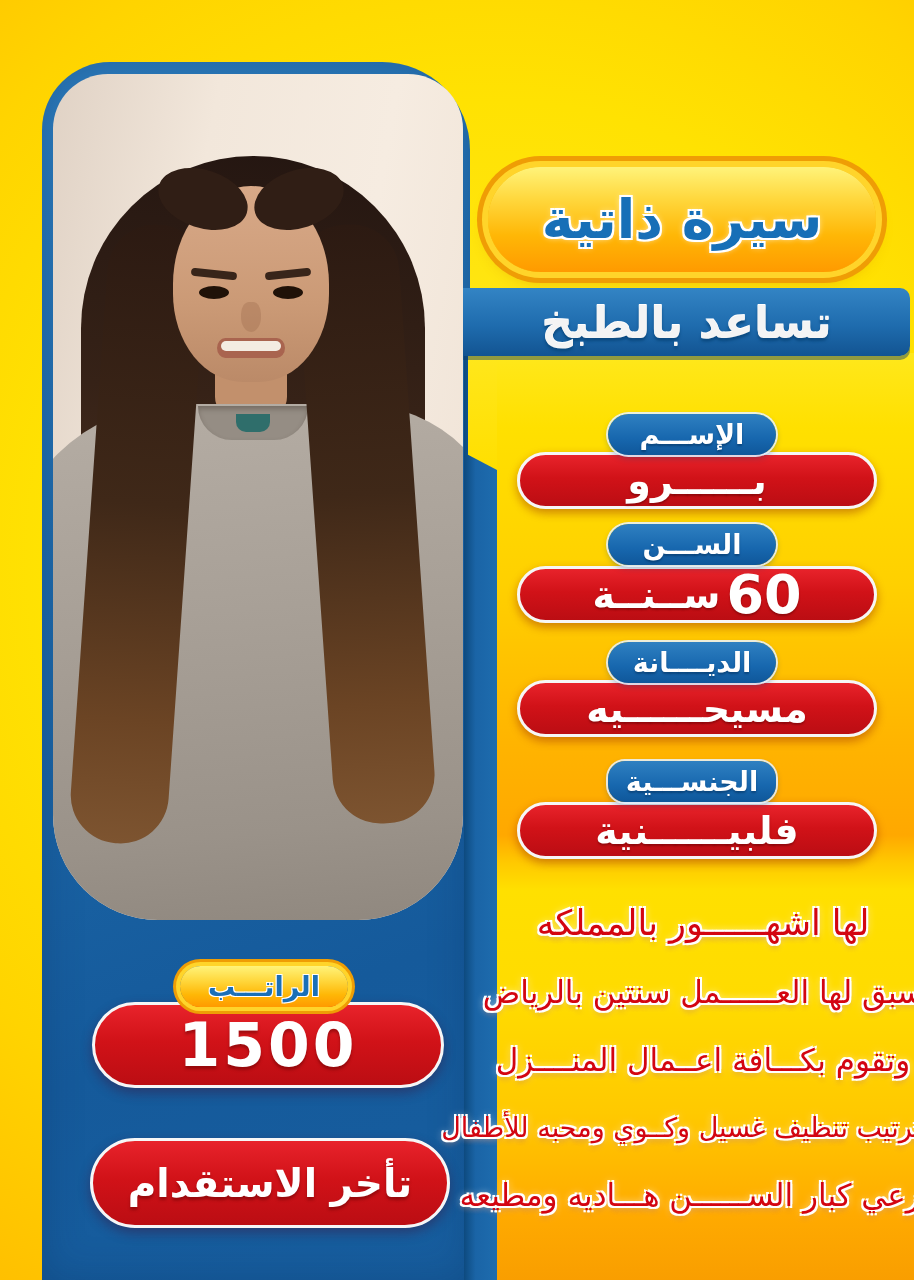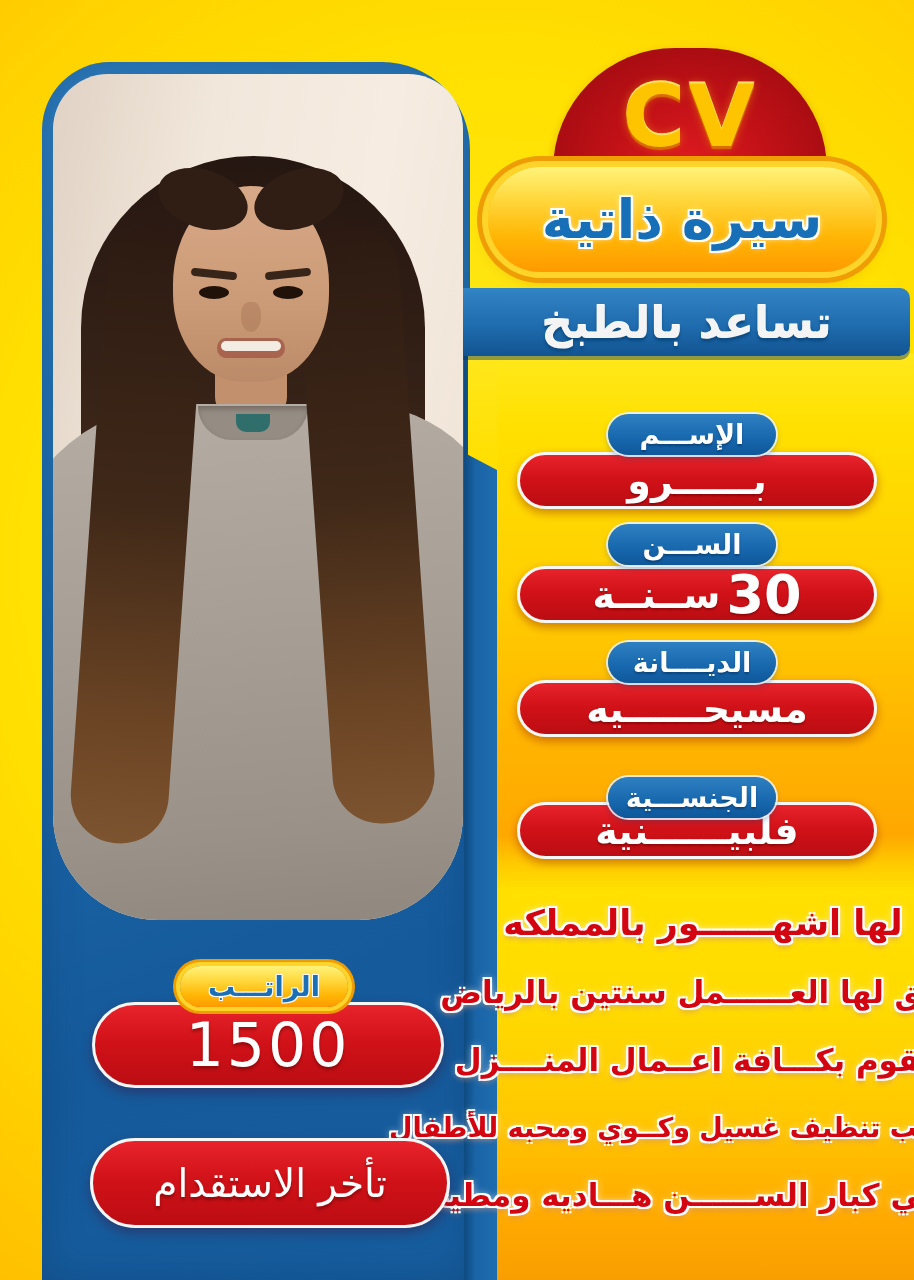--- a/index.html
+++ b/index.html
@@ -109,21 +109,21 @@
     border:3px solid #f6f6f6;box-sizing:border-box;
     box-shadow:0 4px 10px rgba(130,10,10,.4);
     z-index:4;
   }
   .val-red .txt{font-size:38px;font-weight:bold;color:#fff;text-shadow:0 2px 2px rgba(90,0,0,.45);}
   .val-red .num{font-size:54px;font-weight:bold;color:#fff;text-shadow:0 2px 2px rgba(90,0,0,.45);margin-left:6px;}
 
   
   .note{
     left:500px;width:406px;height:50px;
-    font-weight:bold;color:#d30511;white-space:nowrap;
+    font-weight:normal;color:#d30511;white-space:nowrap;
     text-shadow:-2px -2px 0 #fff,2px -2px 0 #fff,-2px 2px 0 #fff,2px 2px 0 #fff,0 0 8px rgba(255,255,255,.95), 0 4px 5px rgba(150,40,0,.35);
   }
   .note{font-size:31px;}
   .note.big{font-size:35px;}
   .note.small{font-size:27px;}
 
   
   .lbl-yellow{
     height:41px;border-radius:21px;
     background:linear-gradient(180deg,#fff37a 0%,#ffd83e 35%,#ffb706 70%,#ff9a00 100%);
@@ -132,21 +132,21 @@
   }
   .lbl-yellow .txt{
     font-size:27px;font-weight:bold;color:#1a6fb7;
     text-shadow:-1px -1px 0 #fff,1px -1px 0 #fff,-1px 1px 0 #fff,1px 1px 0 #fff;
   }
   .big-red{
     background:linear-gradient(180deg,#e8232b 0%,#d11218 45%,#bb0d13 100%);
     border:3px solid #f6f6f6;box-sizing:border-box;
     box-shadow:0 5px 12px rgba(60,20,60,.45);z-index:5;
   }
-  .big-red .txt{font-weight:normal;color:#fff;text-shadow:0 3px 3px rgba(90,0,0,.45);}
+  .big-red .txt{font-weight:bold;color:#fff;text-shadow:0 3px 3px rgba(90,0,0,.45);}
 </style>
 </head>
 <body>
 
 <div class="canvas">
 
   <div class="abs blue-panel"></div>
   <div class="abs blue-band"></div>
   <div class="abs band-notch"></div>
   <div class="abs right-panel"></div>
@@ -164,55 +164,52 @@
     <div class="fringe r"></div>
     <div class="brow l"></div>
     <div class="brow r"></div>
     <div class="eye l"></div>
     <div class="eye r"></div>
     <div class="nose"></div>
     <div class="mouth"></div>
     <div class="teeth"></div>
   </div>
 
-  <div class="abs cv-dome">
-    <div class="cv-text ctr">CV</div>
-  </div>
 
   <div class="abs title-pill ctr">
     <span class="txt" dir="rtl">سيرة ذاتية</span>
   </div>
 
   <div class="abs banner ctr">
     <span class="txt" dir="rtl">تساعد بالطبخ</span>
   </div>
 
   <div class="abs lbl-blue ctr" style="left:608px;top:414px;">
     <span class="txt" dir="rtl">الإســـم</span>
   </div>
   <div class="abs lbl-blue ctr" style="left:608px;top:524px;">
     <span class="txt" dir="rtl">الســـن</span>
   </div>
 
   <div class="abs val-red ctr" style="left:517px;top:452px;">
     <span class="txt" dir="rtl">بــــــرو</span>
   </div>
   <div class="abs val-red ctr" style="left:517px;top:566px;" dir="rtl">
-    <span class="num">30</span>
+    <span class="num">60</span>
     <span class="txt">ســنــة</span>
   </div>
 
   <div class="abs lbl-blue ctr" style="left:608px;top:642px;">
     <span class="txt" dir="rtl">الديــــانة</span>
   </div>
   <div class="abs val-red ctr" style="left:517px;top:680px;">
     <span class="txt" dir="rtl">مسيحــــــيه</span>
   </div>
 
-  <div class="abs lbl-blue ctr" style="left:608px;top:777px;">
+  <div class="abs lbl-blue ctr" style="left:608px;top:761px;border-radius:17px;">
     <span class="txt" dir="rtl">الجنســـية</span>
   </div>
   <div class="abs val-red ctr" style="left:517px;top:802px;">
     <span class="txt" dir="rtl">فلبيــــــنية</span>
   </div>
 
   <div class="abs note big ctr" style="top:898px;" dir="rtl">لها اشهــــــور بالمملكه</div>
   <div class="abs note ctr" style="top:967px;" dir="rtl">سبق لها العــــــمل سنتين بالرياض</div>
   <div class="abs note ctr" style="top:1035px;" dir="rtl">وتقوم بكـــافة اعــمال المنــــزل</div>
   <div class="abs note small ctr" style="top:1102px;" dir="rtl">من ترتيب تنظيف غسيل وكــوي ومحبه للأطفال</div>

